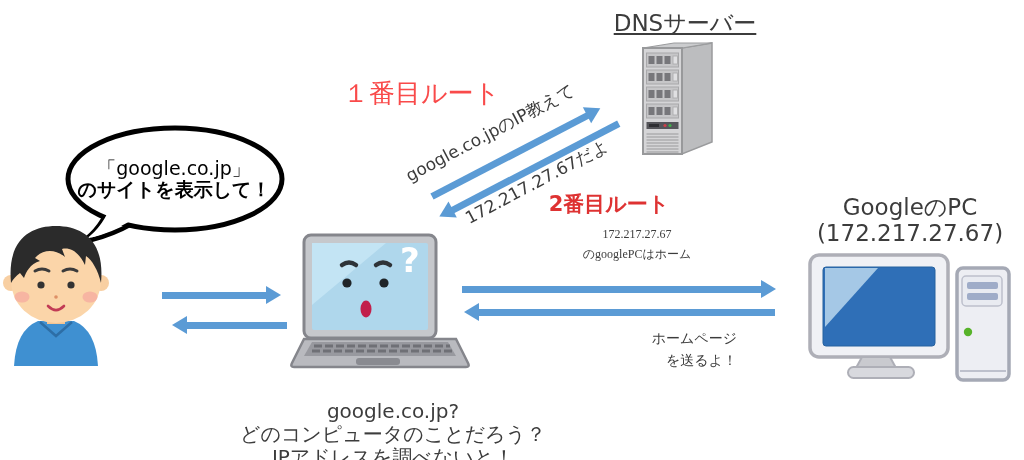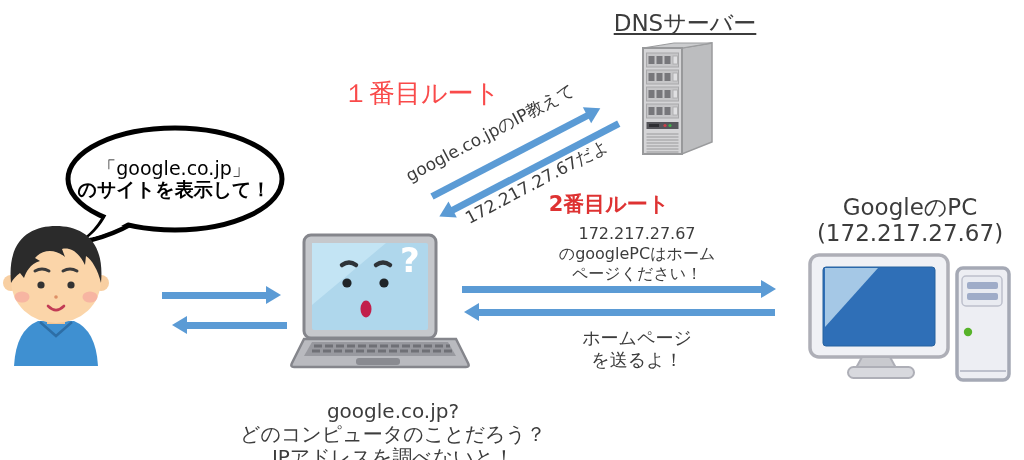--- a/index.html
+++ b/index.html
@@ -33,22 +33,22 @@
 
   .diag-text{
     position:absolute;transform:translate(-50%,-50%) rotate(-28deg);
     white-space:nowrap;font-size:17px;color:var(--text-dark);
   }
 
   
   .big-label{font-size:23px;color:var(--text-dark);}
   .route1{font-size:26px;color:var(--route1-red);}
   .route2{font-size:21px;font-weight:bold;color:var(--route2-red);}
-  .small-msg{font-size:16px;line-height:20px;color:var(--text-dark);}
-  .reply-msg{font-size:18px;line-height:22px;color:var(--text-dark);}
+  .small-msg{font-size:12px;line-height:20px;color:var(--text-dark);font-family:Liberation Serif, serif;}
+  .reply-msg{font-size:14px;line-height:22px;color:var(--text-dark);text-align:right;}
   .thought{font-size:20px;line-height:23px;color:var(--text-dark);}
   .bubble-text{font-size:19px;line-height:21px;color:#000;margin-top:10px;}
   .bubble-text .b2{font-weight:bold;}
   .qmark{font-size:34px;font-weight:bold;color:#fff;line-height:34px;}
 </style>
 </head>
 <body>
 
 <div class="stage">
 
@@ -165,21 +165,20 @@
     <div>google.co.jp?</div>
     <div>どのコンピュータのことだろう？</div>
     <div>IPアドレスを調べないと！</div>
   </div>
 
   <div class="abs route2 nowrap ctr" style="left:528px;top:190px;width:162px;">2番目ルート</div>
 
   <div class="abs ctr small-msg" style="left:527px;top:224px;width:220px;">
     <div>172.217.27.67</div>
     <div>のgooglePCはホーム</div>
-    <div>ページください！</div>
   </div>
 
   <div class="arr head-r" style="left:462px;top:286px;width:300px;"></div>
   <div class="arr head-l" style="left:478px;top:309px;width:297px;"></div>
 
   <div class="abs ctr reply-msg" style="left:537px;top:327px;width:200px;">
     <div>ホームページ</div>
     <div>を送るよ！</div>
   </div>
 

